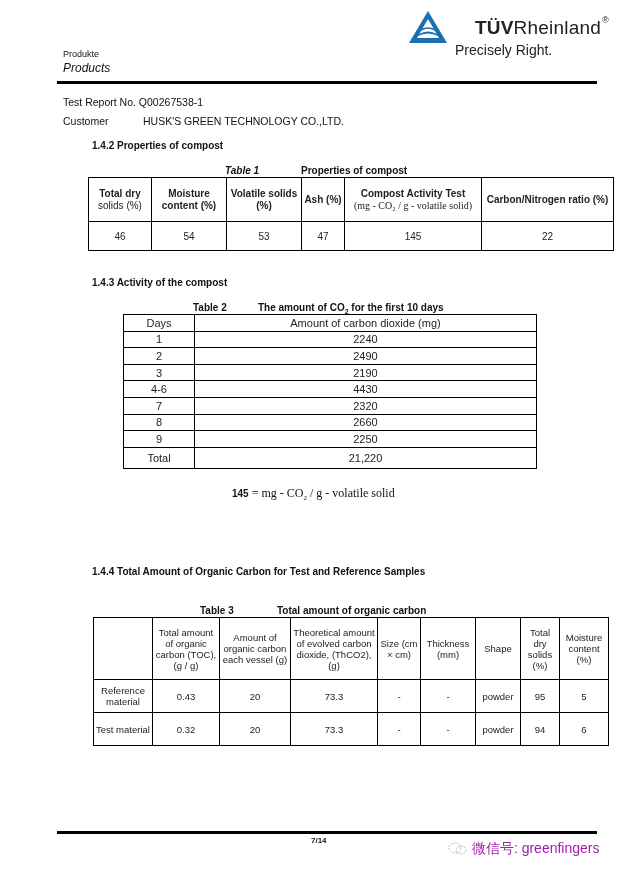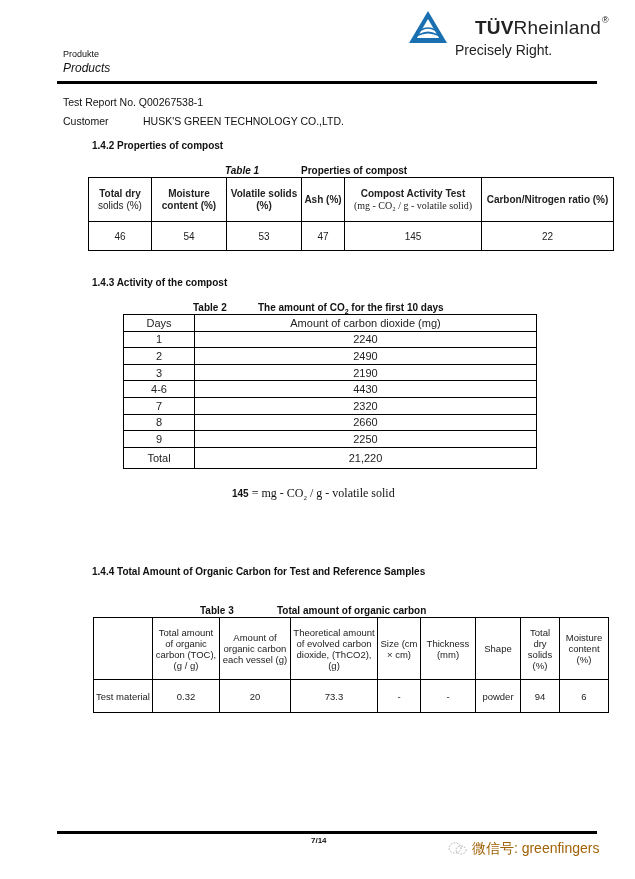--- a/index.html
+++ b/index.html
@@ -34,21 +34,21 @@
   .t2 { left:91px; top:314px; width:414px; font-size:11px; }
   .t2 td { height:15.6px; padding:0; line-height:14px; }
   .t2 td.d { width:70px; }
   .formula { left:232px; top:486px; font-size:12px; white-space:nowrap; font-family:"Liberation Serif", serif; }
   .formula b { font-family:"Liberation Sans", sans-serif; font-size:10px; }
   .t3 { left:61px; top:617px; width:516px; font-size:9.5px; }
   .t3 td { line-height:11px; }
   .t3 tr.hr td { height:61px; }
   .t3 tr.dr td { height:32px; }
   .page { left:311px; top:836px; font-size:8px; font-weight:bold; }
-  .wm { left:448px; top:840px; font-size:14px; color:#a16207; white-space:nowrap; }
+  .wm { left:448px; top:840px; font-size:14px; color:#a21caf; white-space:nowrap; }
   .wm .ico { display:inline-block; width:20px; height:14px; vertical-align:middle; }
 </style>
 </head>
 <body>
 
 <div class="abs hdr-de">Produkte</div>
 <div class="abs hdr-en">Products</div>
 
 <div class="abs logo">
   <svg width="40" height="34" viewBox="0 0 40 34" style="position:absolute;left:0;top:0;">
@@ -150,20 +150,31 @@
     <td style="width:62px">Total amount of organic carbon (TOC), (g / g)</td>
     <td style="width:66px">Amount of organic carbon each vessel (g)</td>
     <td style="width:82px">Theoretical amount of evolved carbon dioxide, (ThCO2), (g)</td>
     <td style="width:38px">Size (cm × cm)</td>
     <td style="width:50px">Thickness (mm)</td>
     <td style="width:40px">Shape</td>
     <td style="width:34px">Total dry solids (%)</td>
     <td>Moisture content (%)</td>
   </tr>
   <tr class="dr">
+    <td>Reference material</td>
+    <td>0.43</td>
+    <td>20</td>
+    <td>73.3</td>
+    <td>-</td>
+    <td>-</td>
+    <td>powder</td>
+    <td>95</td>
+    <td>5</td>
+  </tr>
+  <tr class="dr">
     <td>Test material</td>
     <td>0.32</td>
     <td>20</td>
     <td>73.3</td>
     <td>-</td>
     <td>-</td>
     <td>powder</td>
     <td>94</td>
     <td>6</td>
   </tr>

